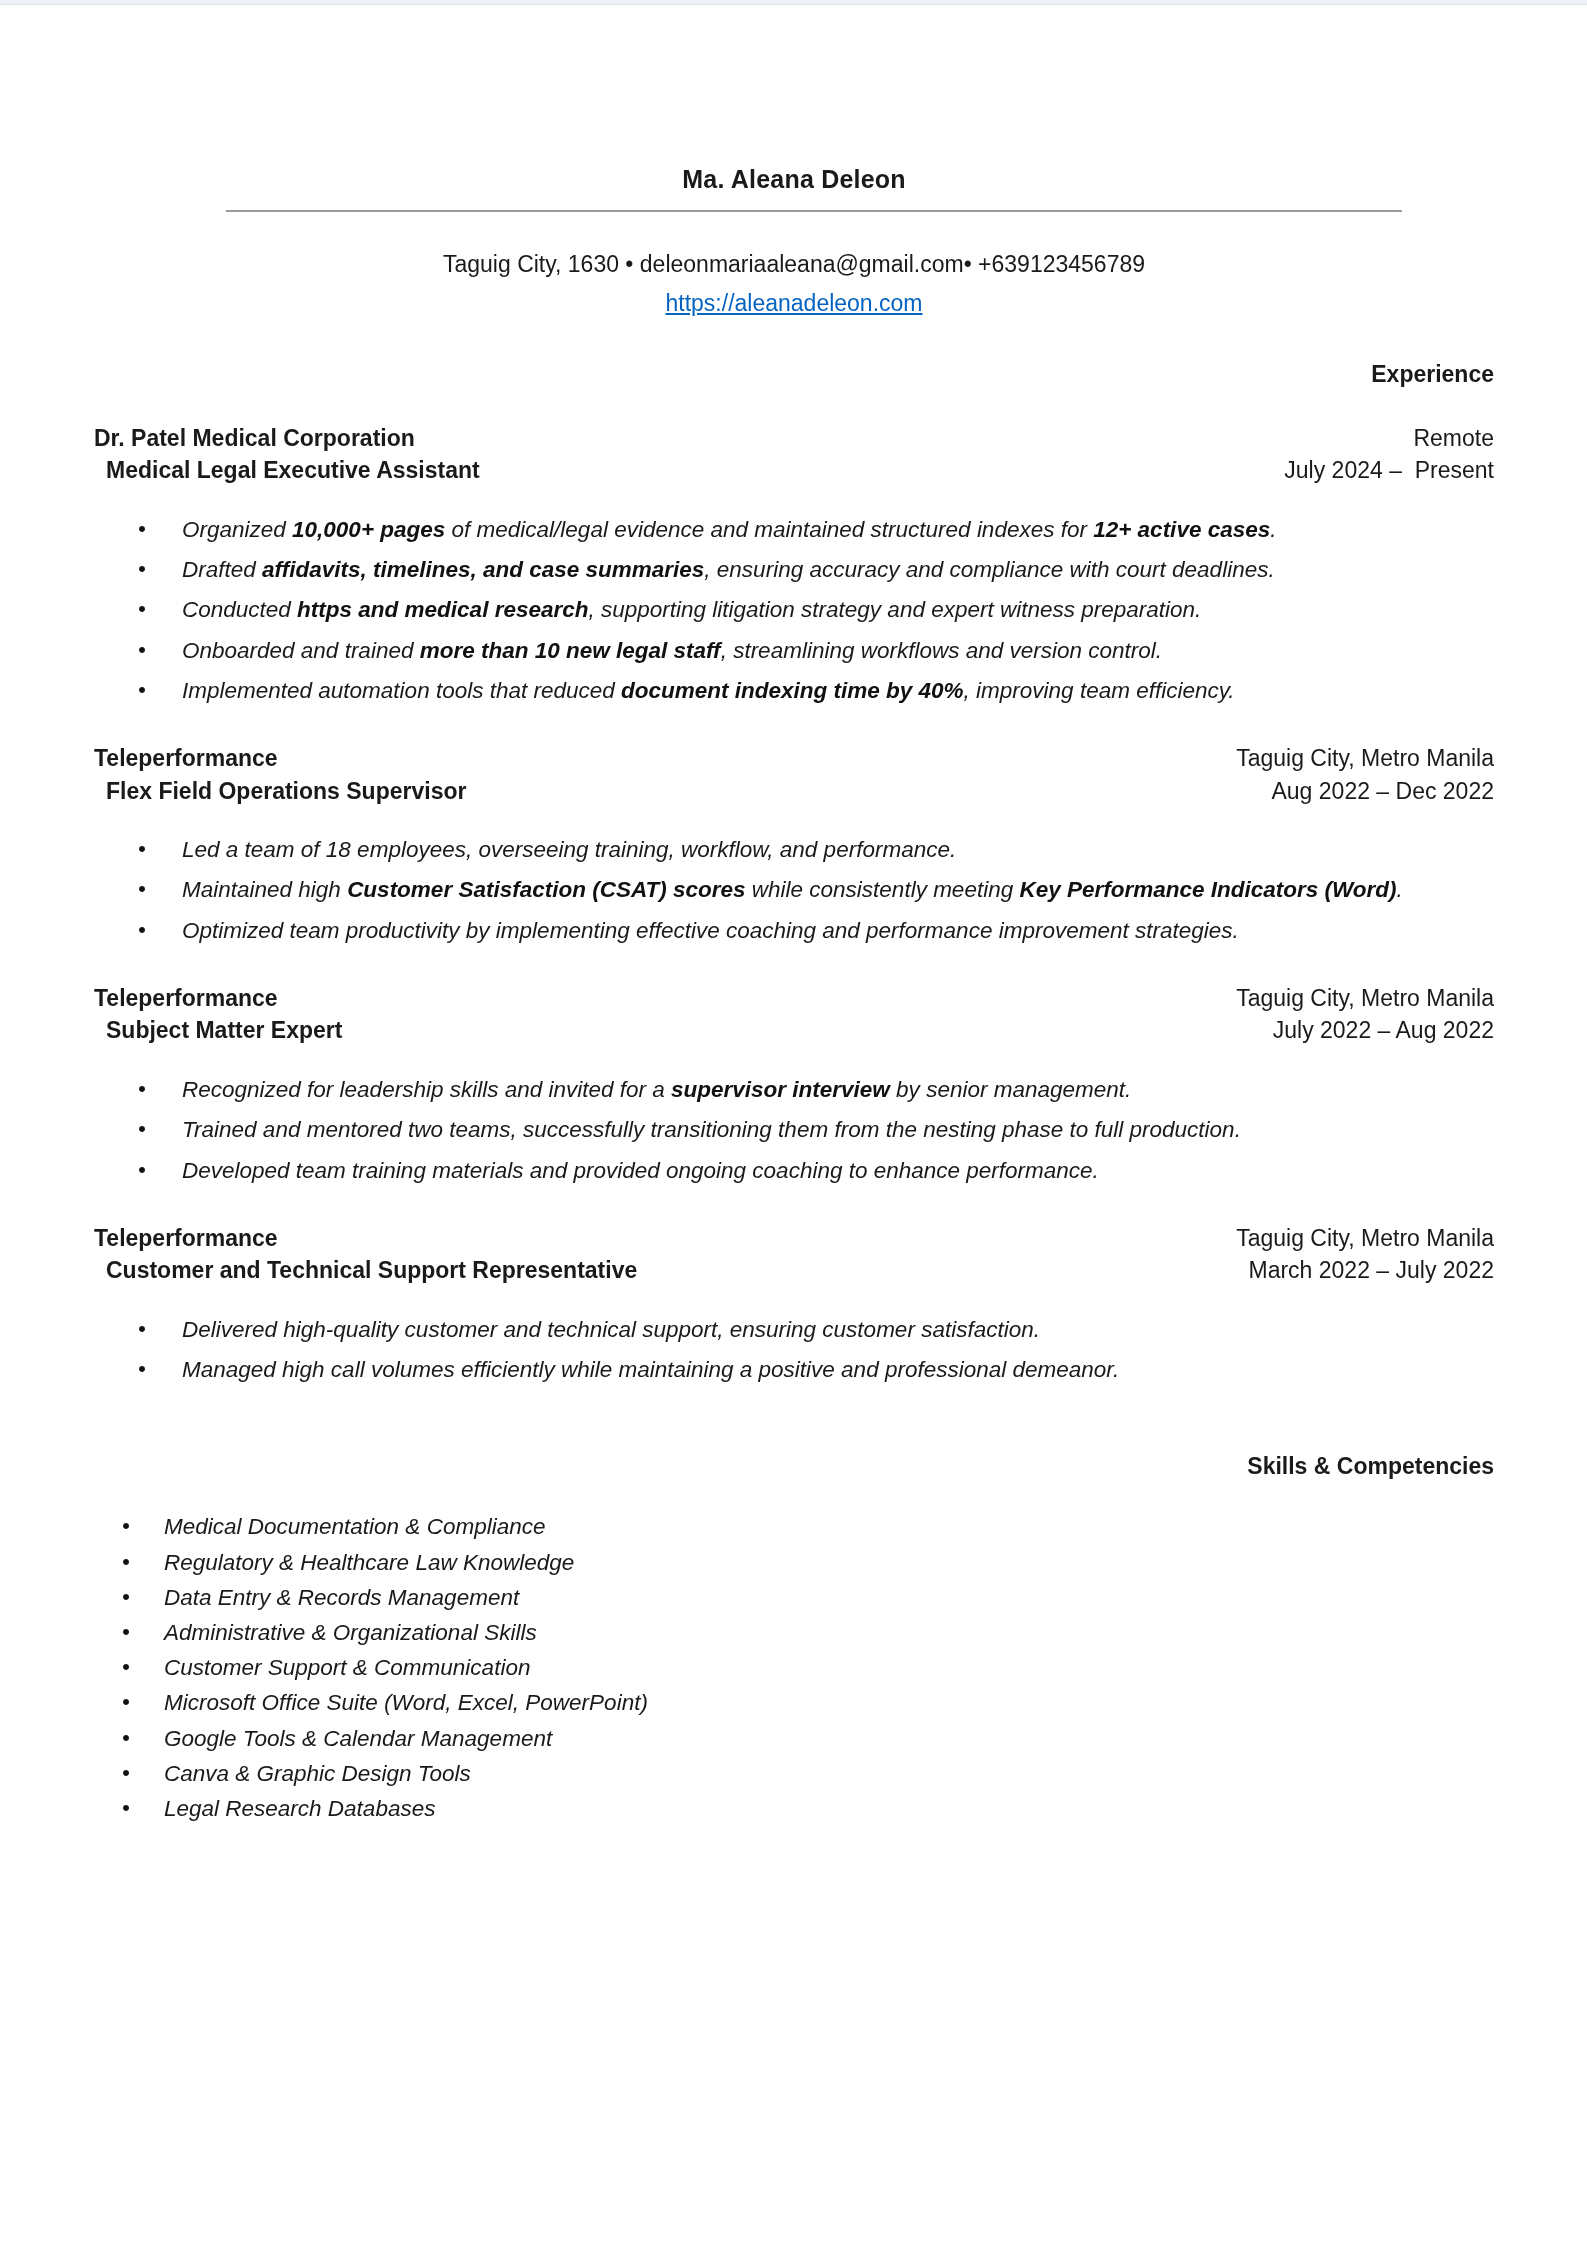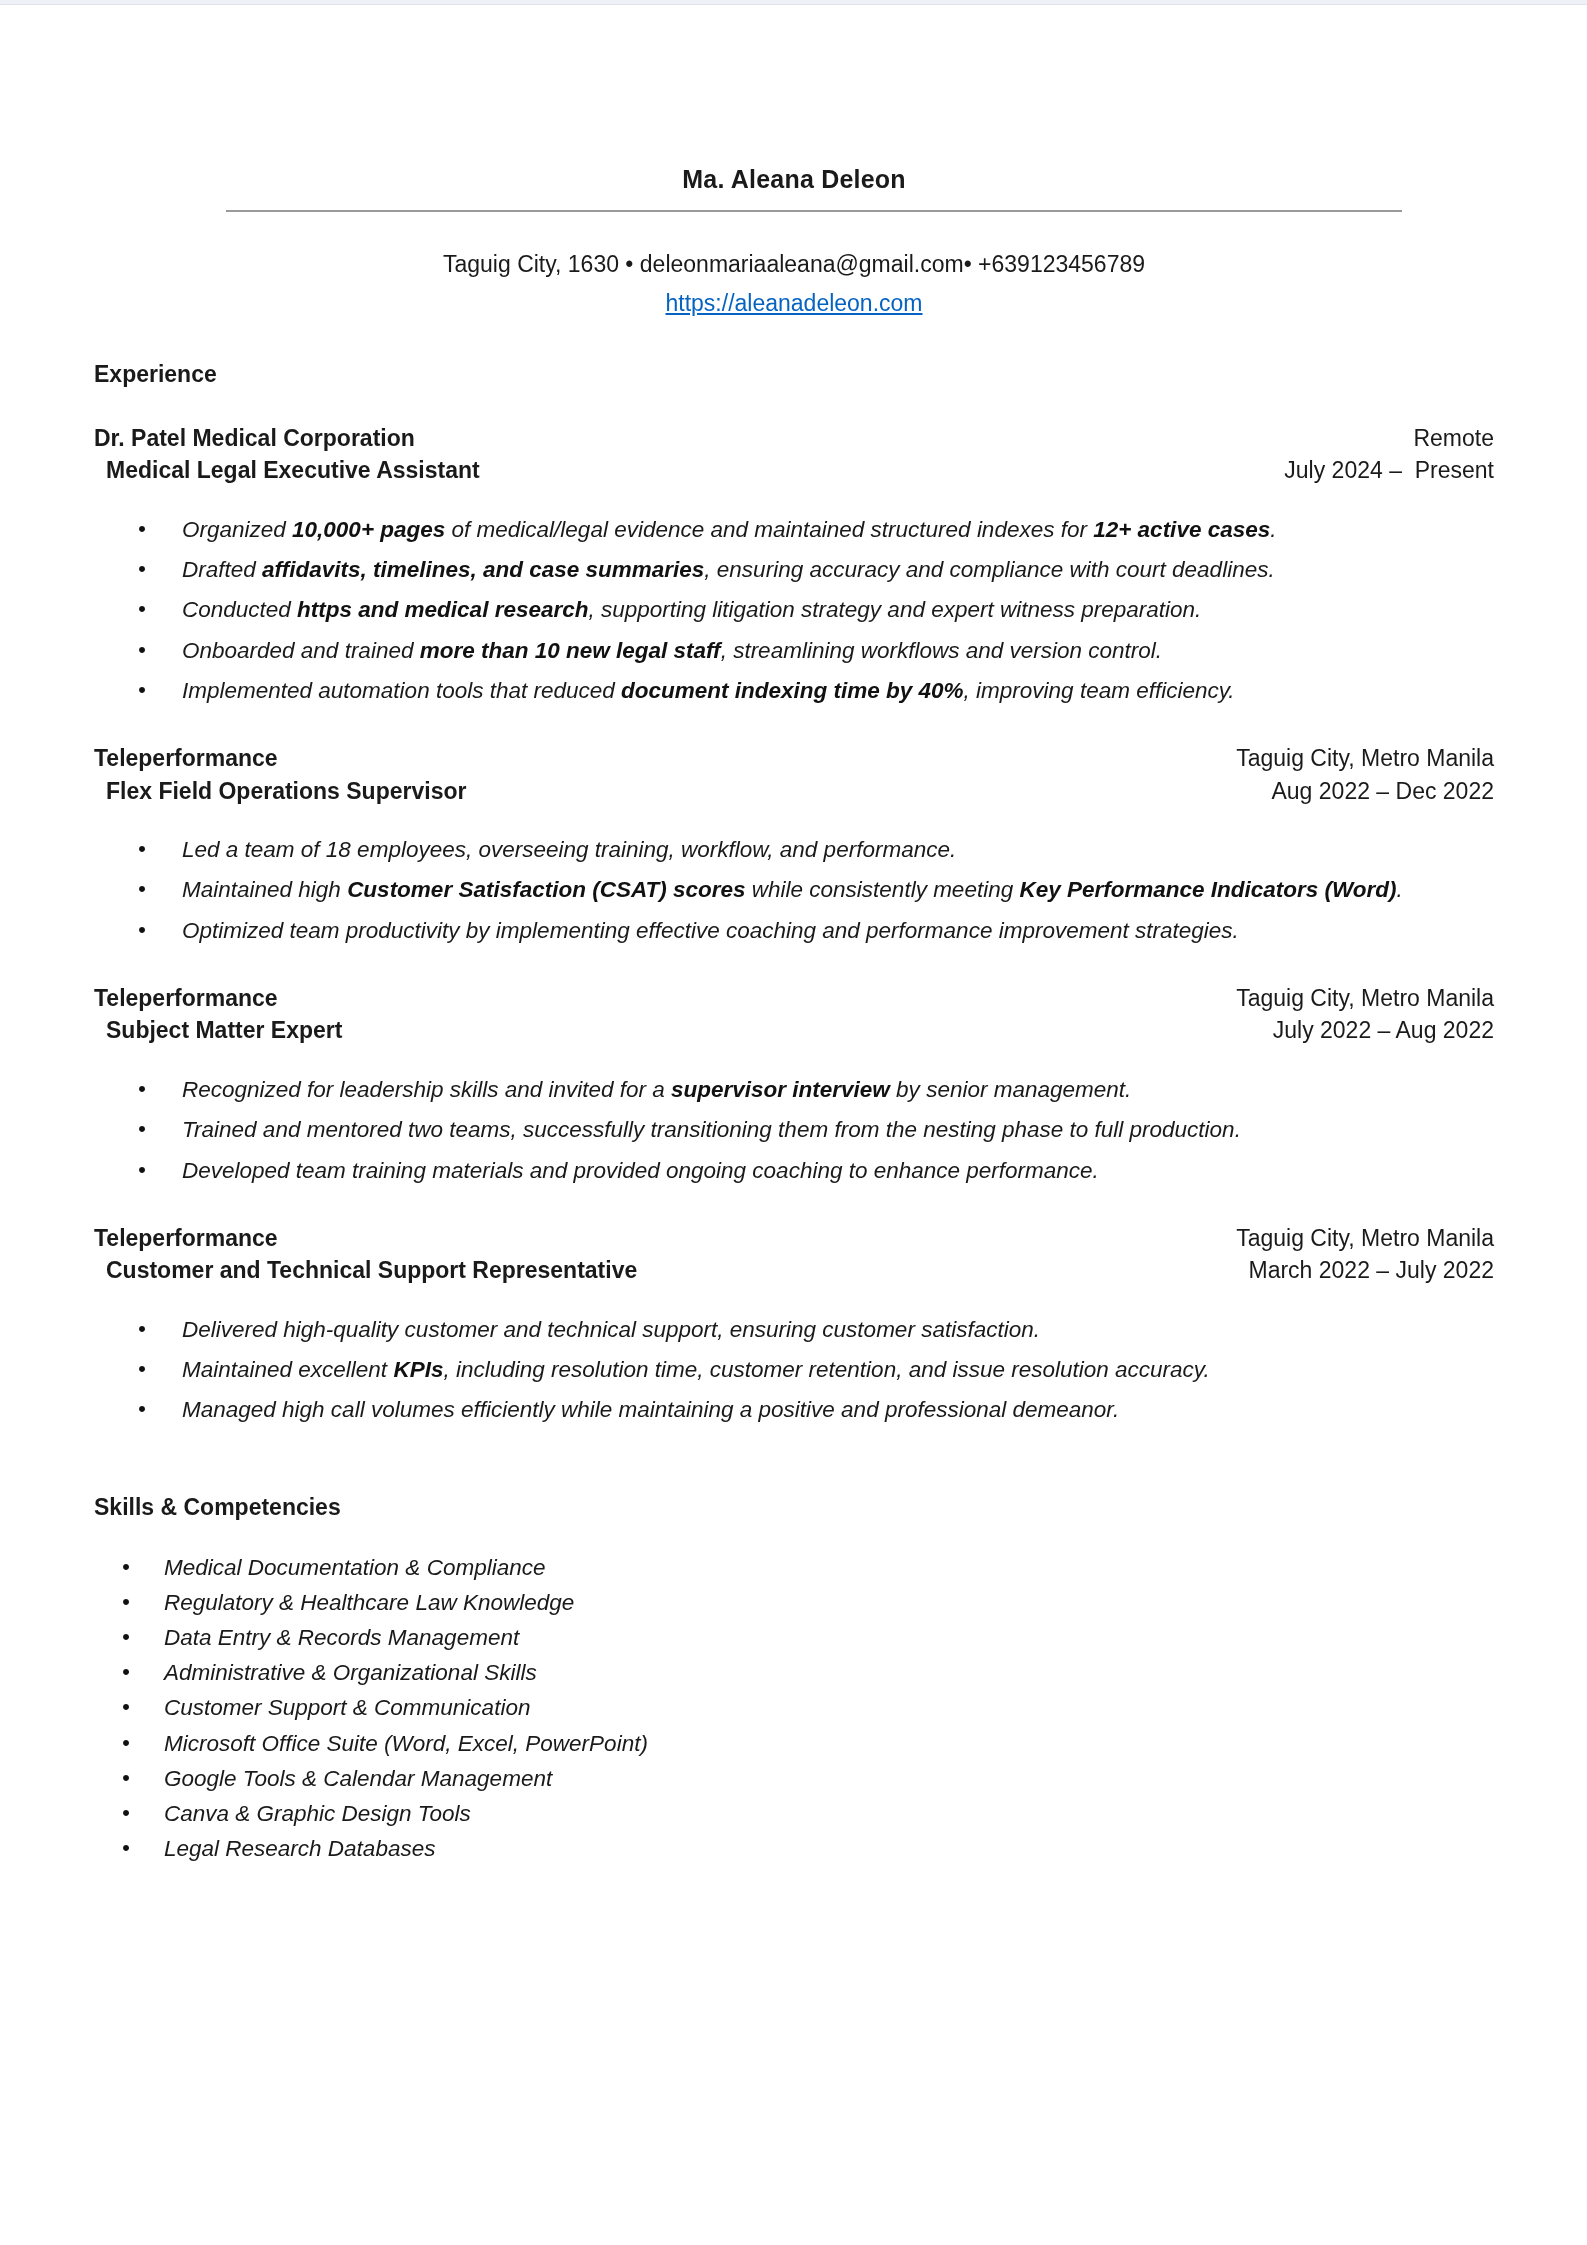--- a/index.html
+++ b/index.html
@@ -67,21 +67,21 @@
     margin-top: 6px;
     line-height: 1.45;
   }
   .website-link {
     color: #0563C1;
     text-decoration: underline;
   }
 
   
   .section-heading {
-    text-align: left;
+    text-align: right;
     font-size: 23px;
     font-weight: bold;
     color: #1a1a1a;
   }
   .sec-experience { margin-top: 40px; }
   .sec-skills { margin-top: 66px; }
 
   
   .job { margin-top: 34px; }
   .job-row {
@@ -208,21 +208,20 @@
           <div class="job-row org">
             <span class="left">Teleperformance</span>
             <span class="right">Taguig City, Metro Manila</span>
           </div>
           <div class="job-row role">
             <span class="left">Customer and Technical Support Representative</span>
             <span class="right">March 2022 – July 2022</span>
           </div>
           <ul class="bullets exp">
             <li><span>Delivered high-quality customer and technical support, ensuring customer satisfaction.</span></li>
-            <li><span>Maintained excellent </span><b>KPIs</b><span>, including resolution time, customer retention, and issue resolution accuracy.</span></li>
             <li><span>Managed high call volumes efficiently while maintaining a positive and professional demeanor.</span></li>
           </ul>
         </div>
       </div>
 
     <div class="section-heading sec-skills">Skills &amp; Competencies</div>
 
     <ul class="bullets skills" id="skills-container">
         <li>Medical Documentation &amp; Compliance</li>
         <li>Regulatory &amp; Healthcare Law Knowledge</li>

